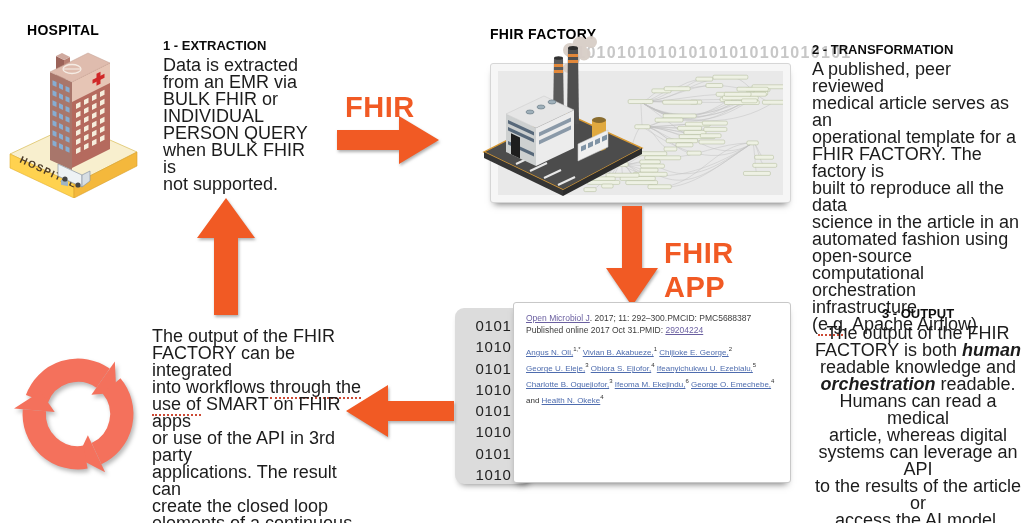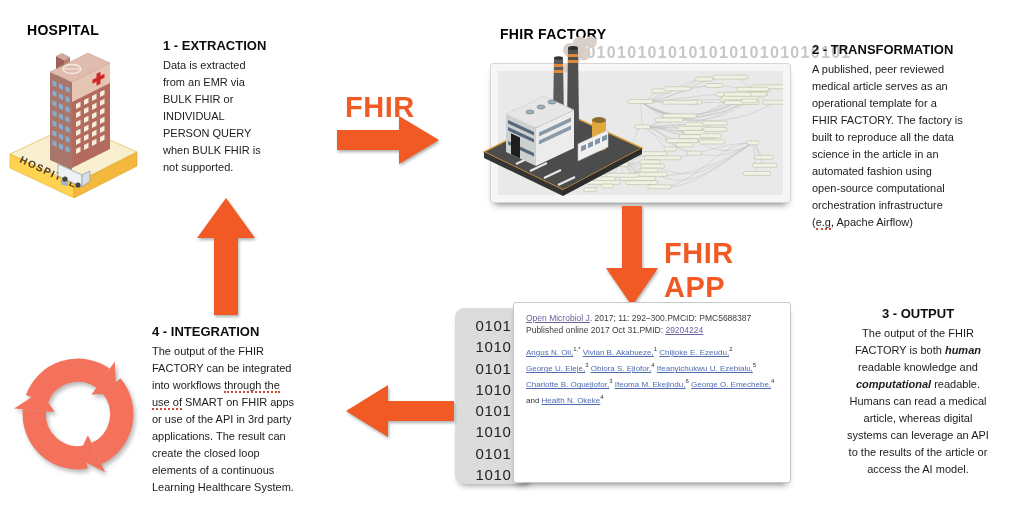--- a/index.html
+++ b/index.html
@@ -1,21 +1,21 @@
 <!DOCTYPE html>
 <html><head>
 <meta charset="utf-8">
 <style>
   html,body{margin:0;padding:0;background:#fff;}
   .canvas{position:relative;width:1024px;height:523px;background:#fff;overflow:hidden;
           font-family:"Liberation Sans",sans-serif;color:#1c1c1c;}
   .abs{position:absolute;}
   .biglabel{font-size:14px;font-weight:bold;letter-spacing:.3px;color:#000;}
   .sec-title{font-size:13px;font-weight:bold;color:#0d0d0d;white-space:pre;}
-  .sec-body{font-size:11px;line-height:17px;color:#1c1c1c;white-space:pre-line;margin-top:4px;}
+  .sec-body{font-size:18px;line-height:17px;color:#1c1c1c;white-space:pre-line;margin-top:4px;}
   .bi{font-weight:bold;font-style:italic;}
   .spell{border-bottom:2px dotted #cc4a35;}
   .fhir-word{font-size:29px;font-weight:900;color:#f15a24;letter-spacing:.5px;line-height:34px;margin-top:24px;}
   .binary-stream{font-size:16px;color:#c7c7c7;letter-spacing:1.3px;font-weight:bold;}
   .panel{background:#f6f6f6;border:1px solid #d6d6d6;border-radius:3px;
          box-shadow:0 5px 7px -4px rgba(0,0,0,.55);}
   .dag-inner{position:absolute;left:7px;top:7px;right:7px;bottom:7px;background:#e9e9e9;}
   .dag-inner svg{width:100%;height:100%;display:block;}
   .bincol{background:#dcdcdc;border-radius:9px;box-shadow:1px 4px 6px -3px rgba(0,0,0,.45);
           font-size:15px;line-height:21.3px;letter-spacing:.6px;color:#222;text-align:center;padding-top:7px;}
@@ -136,21 +136,21 @@
 
   <svg class="abs shadowed" style="left:197px;top:198px;" width="58" height="117" viewBox="0 0 58 117">
     <polygon points="29,0 58,40 41,40 41,117 17,117 17,40 0,40" fill="#f15a24"></polygon>
   </svg>
 
   <div class="abs fhir-word" style="left:345px;top:66px;">FHIR</div>
   <svg class="abs shadowed" style="left:337px;top:114px;" width="104" height="52" viewBox="0 0 104 52">
     <polygon points="0,16 62,16 62,2 102,26 62,50 62,36 0,36" fill="#f15a24"></polygon>
   </svg>
 
-  <div class="abs biglabel" style="left:500px;top:26px;">FHIR FACTORY</div>
+  <div class="abs biglabel" style="left:490px;top:26px;">FHIR FACTORY</div>
   <div class="abs binary-stream" style="left:566px;top:44px;">0101010101010101010101010101</div>
 
   <div class="abs panel" style="left:490px;top:63px;width:299px;height:138px;">
     <div class="dag-inner">
       <svg id="dag" viewBox="0 0 300 138" preserveAspectRatio="none">
           <g fill="none" stroke="#c2c2c2" stroke-width="0.55">
             <path d="M150,34 C158.8040634509195,34 163.20609517637922,22.08896410469383 172.01015862729872,22.08896410469383"></path>
             <path d="M150,34 C190,62 233.53187416099564,48.70783778592378 273.53187416099564,20.70783778592378"></path>
             <path d="M150,34 C181.09069391036905,34 196.63604086555355,16.138386792567736 227.7267347759226,16.138386792567736"></path>
             <path d="M273.53187416099564,20.70783778592378 C255.20981840696643,20.70783778592378 246.04879052995182,16.138386792567736 227.7267347759226,16.138386792567736"></path>
@@ -378,46 +378,45 @@
   <div class="abs card" style="left:513px;top:302px;width:278px;height:181px;">
     <div class="card-row">
       <span><a class="hlink">Open Microbiol J</a><span>. 2017; 11: 292–300.</span></span>
       <span><span>PMCID: </span><span>PMC5688387</span></span>
     </div>
     <div class="card-row">
       <span>Published online 2017 Oct 31.</span>
       <span><span>PMID: </span><a class="hlink">29204224</a></span>
     </div>
     <div class="authors">
-        <div><a class="alink">Angus N. Oli,</a><sup>1,*</sup> <a class="alink">Vivian B. Akabueze,</a><sup>1</sup> <a class="alink">Chijioke E. Ezeudu,</a><sup>2</sup> </div>
+        <div><a class="alink">Angus N. Oli,</a><sup>1,*</sup> <a class="alink">Vivian B. Akabueze,</a><sup>1</sup> <a class="alink">Chijioke E. George,</a><sup>2</sup> </div>
         <div><a class="alink">George U. Eleje,</a><sup>3</sup> <a class="alink">Obiora S. Ejiofor,</a><sup>4</sup> <a class="alink">Ifeanyichukwu U. Ezebialu,</a><sup>5</sup> </div>
         <div><a class="alink">Charlotte B. Oguejiofor,</a><sup>3</sup> <a class="alink">Ifeoma M. Ekejindu,</a><sup>6</sup> <a class="alink">George O. Emechebe,</a><sup>4</sup> </div>
         <div>and <a class="alink">Health N. Okeke</a><sup>4</sup> </div>
       </div>
   </div>
 
   <svg class="abs shadowed" style="left:344px;top:383px;" width="110" height="56" viewBox="0 0 110 56">
     <polygon points="110,18 44,18 44,2 2,28 44,54 44,38 110,38" fill="#f15a24"></polygon>
   </svg>
 
   <div class="abs" style="left:812px;top:306px;width:212px;text-align:center;">
     <div class="sec-title">3 - OUTPUT</div>
     <div class="sec-body"><span>The output of the FHIR
 FACTORY is both </span><span class="bi">human</span><span>
 readable knowledge and
-</span><span class="bi">computational</span><span> readable.
+</span><span class="bi">orchestration</span><span> readable.
 Humans can read a medical
 article, whereas digital
 systems can leverage an API
 to the results of the article or
 access the AI model.</span></div>
   </div>
 
   <div class="abs" style="left:152px;top:324px;width:215px;">
-    <div class="sec-title">4 - INTEGRATION</div>
     <div class="sec-body"><span>The output of the FHIR
 FACTORY can be integrated
 into workflows </span><span class="spell">through the</span><span>
 </span><span class="spell">use of</span><span> SMART on FHIR apps
 or use of the API in 3rd party
 applications. The result can
 create the closed loop
 elements of a continuous
 Learning Healthcare System.</span></div>
   </div>

